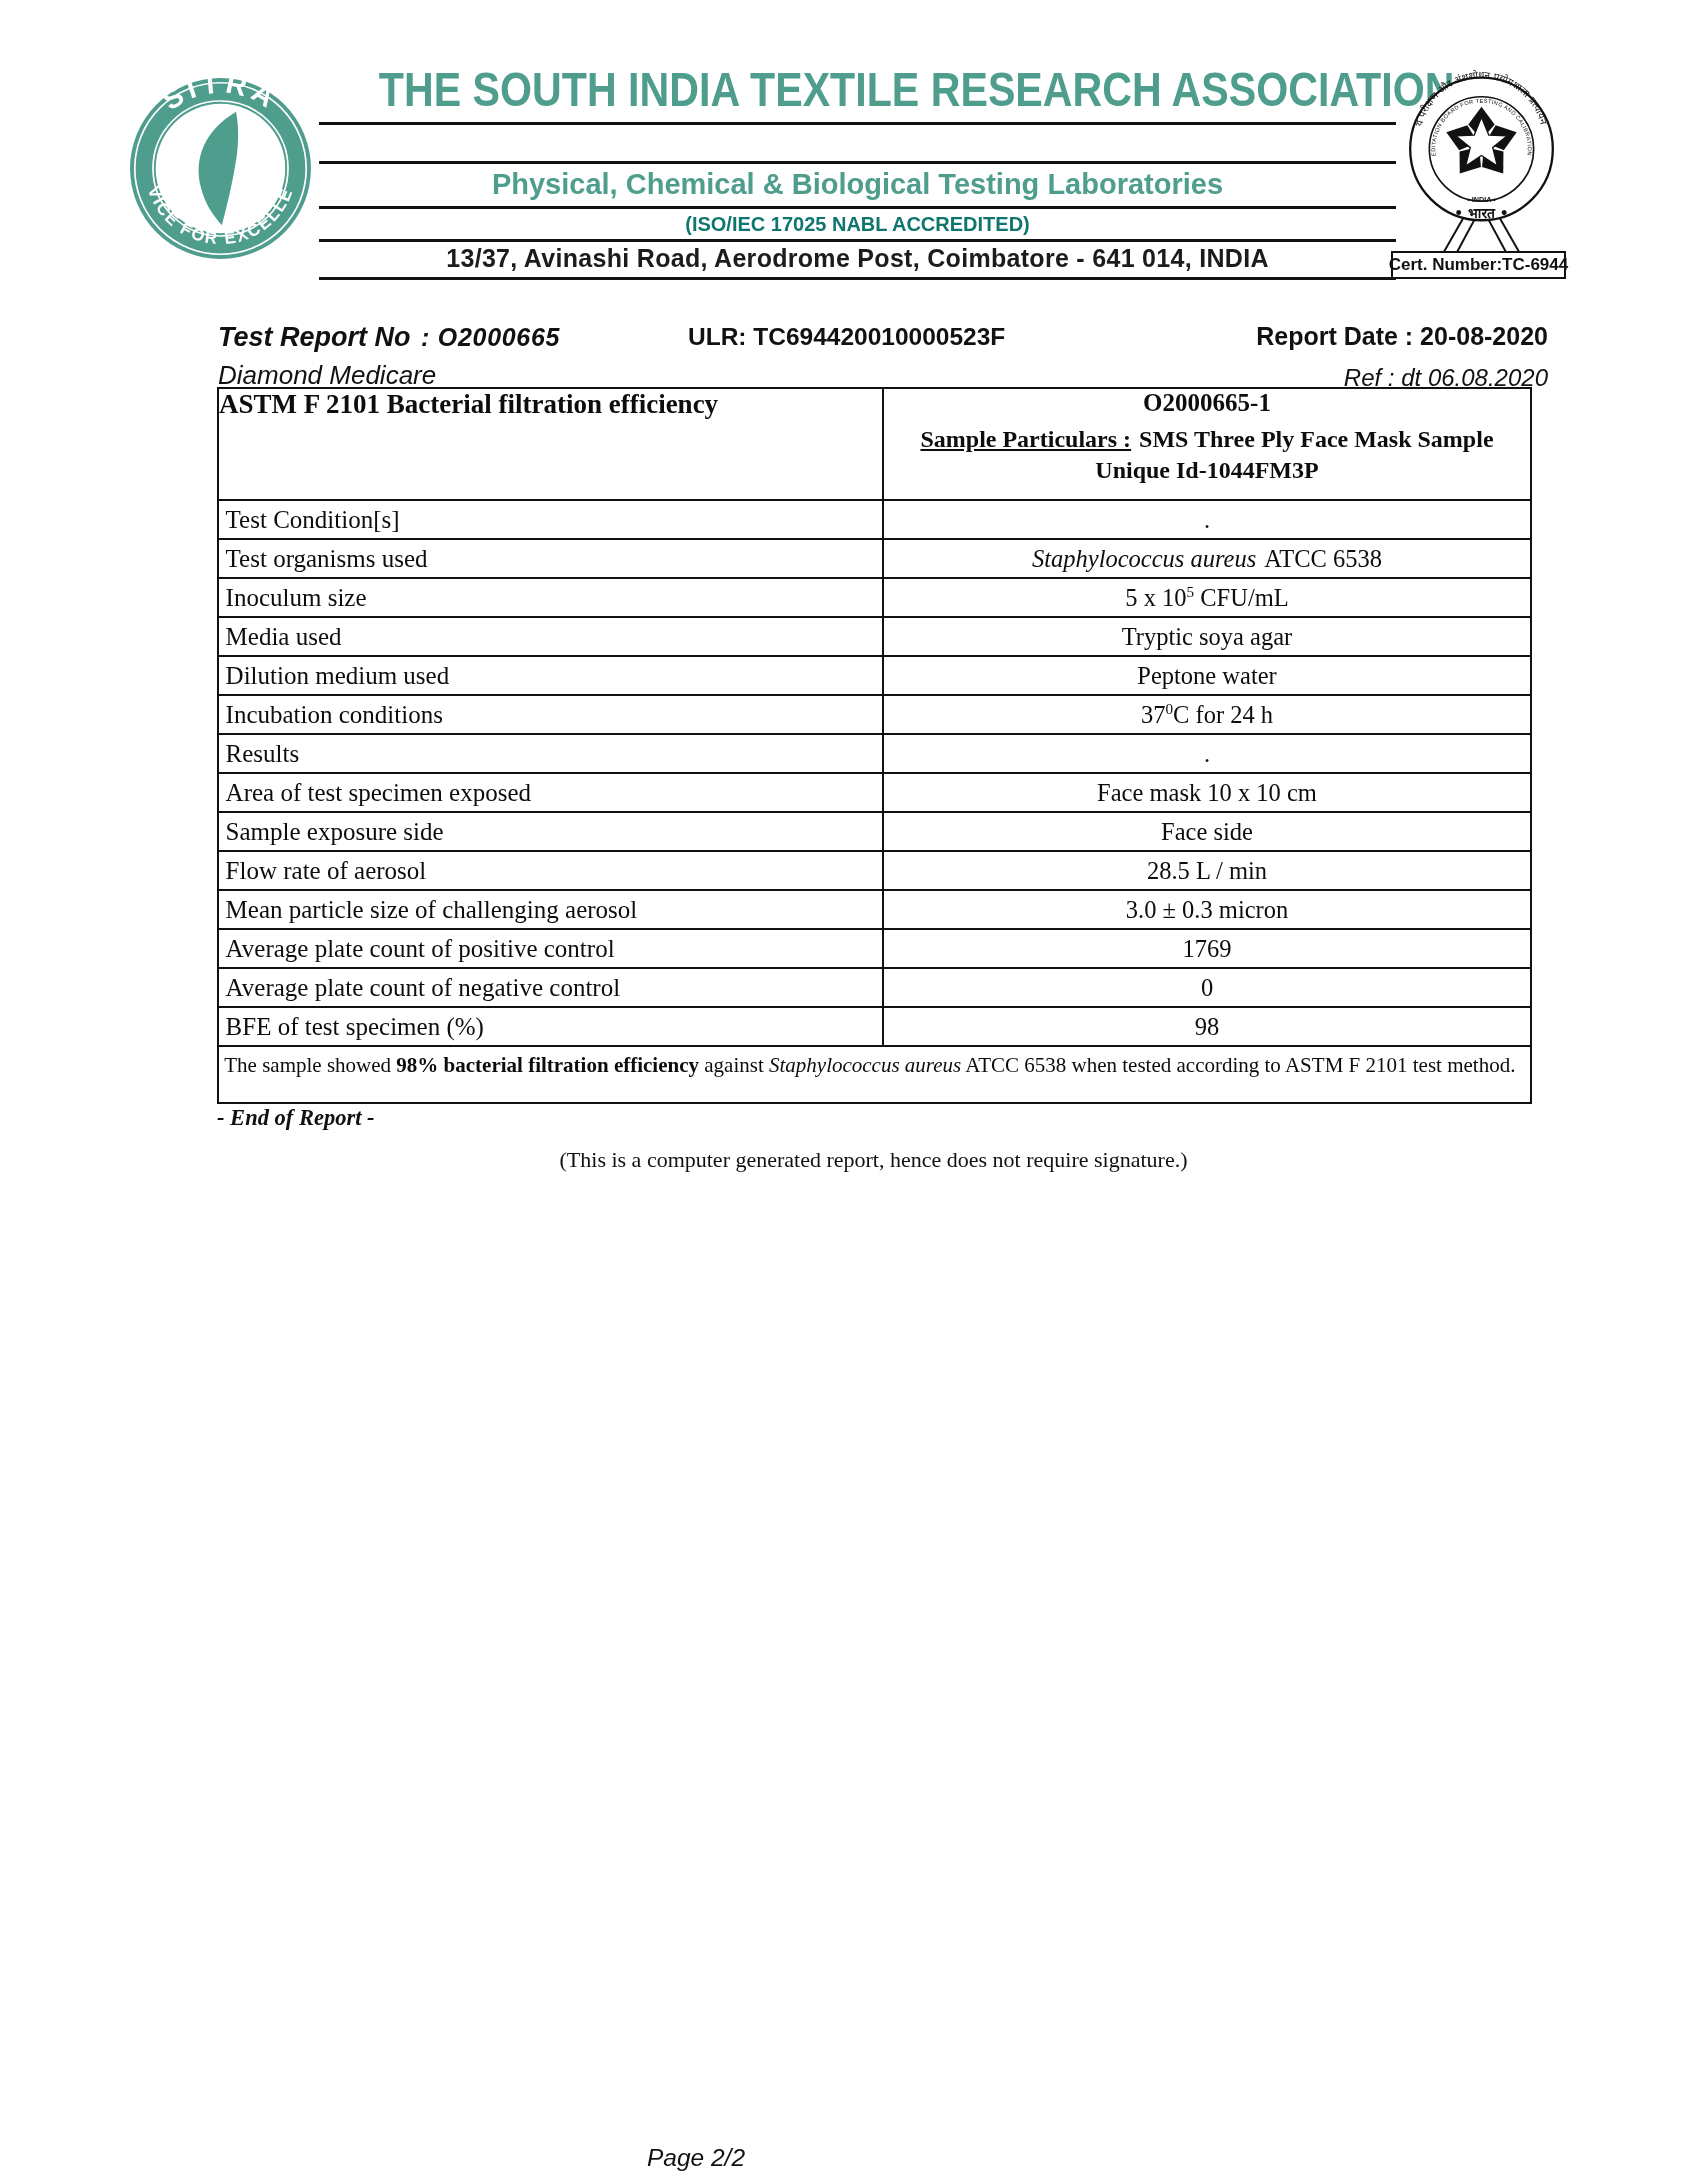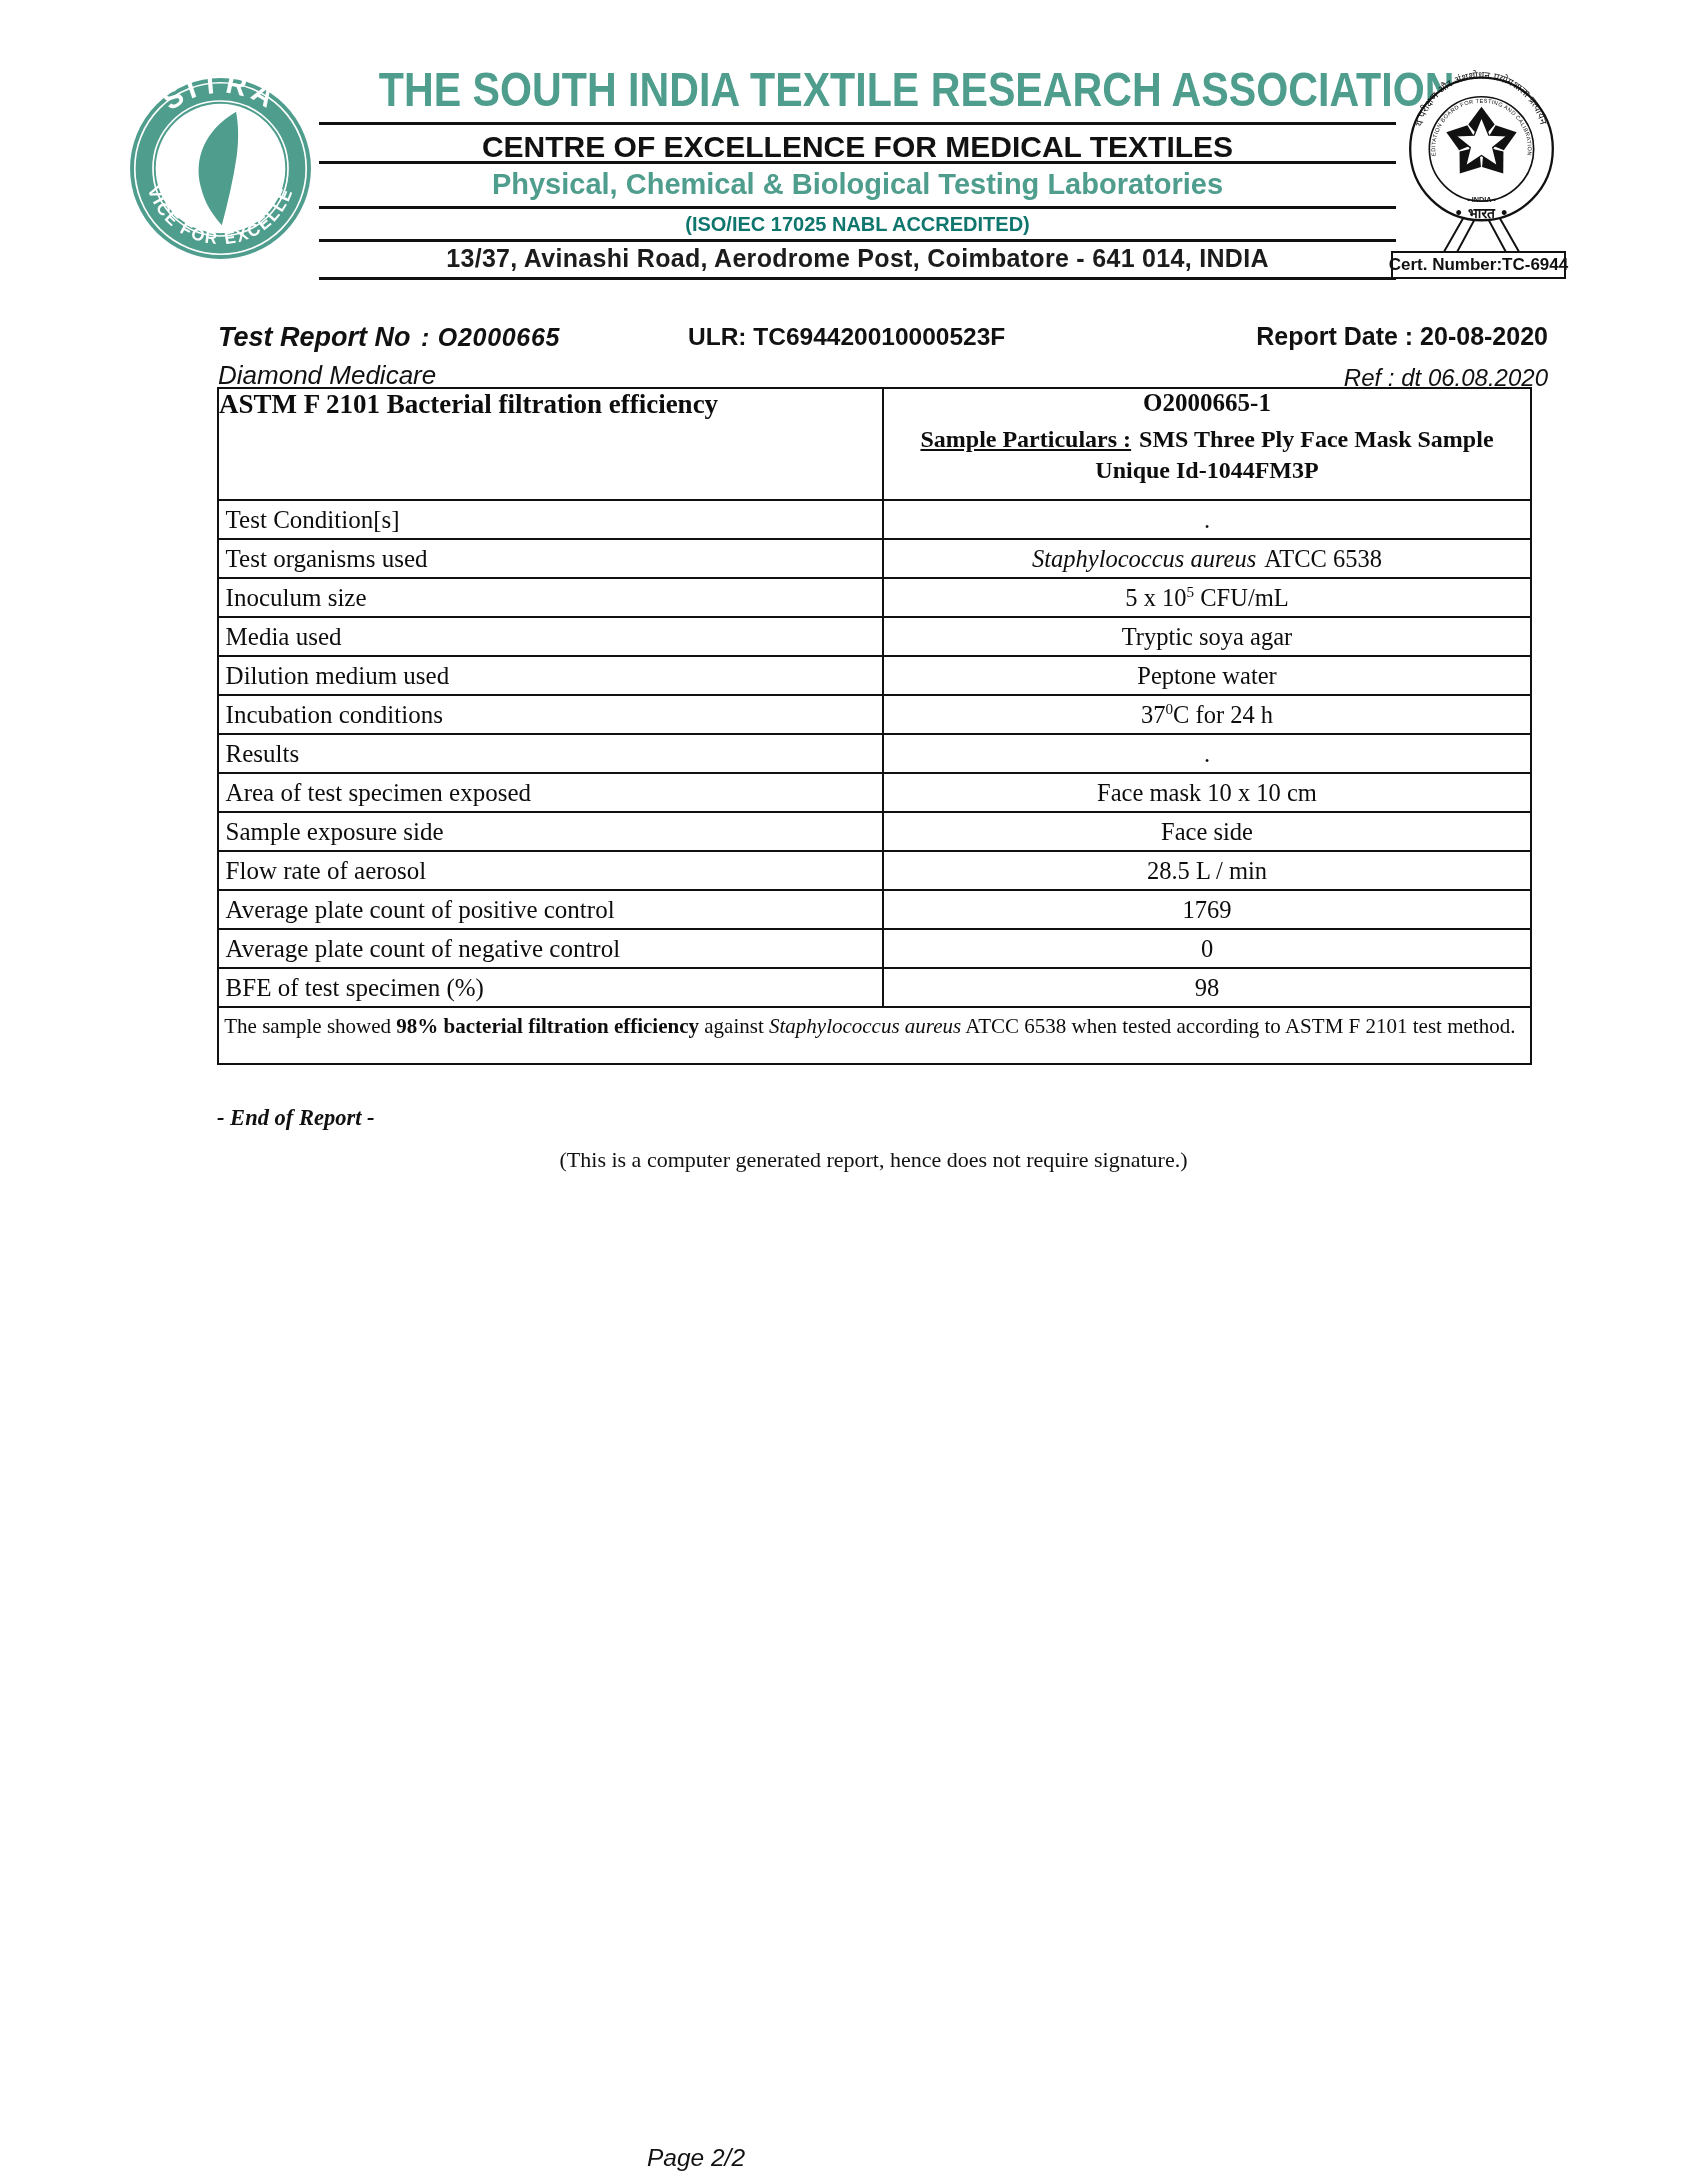--- a/index.html
+++ b/index.html
@@ -80,21 +80,20 @@
       <textPath href="#sitraTop" startOffset="50%" text-anchor="middle">SITRA</textPath>
     </text>
     <text font-family="Liberation Sans, sans-serif" font-size="25" font-weight="bold" fill="#ffffff" letter-spacing="3">
       <textPath href="#sitraBottom" startOffset="50%" text-anchor="middle">SERVICE FOR EXCELLENCE</textPath>
     </text>
   </svg>
 
   <div class="abs org-title">THE SOUTH INDIA TEXTILE RESEARCH ASSOCIATION</div>
 
   <div class="abs hrule" style="top:122px"></div>
-  <div class="abs hdr-line centre-line">CENTRE OF EXCELLENCE FOR MEDICAL TEXTILES</div>
   <div class="abs hrule" style="top:161px"></div>
   <div class="abs hdr-line phys-line">Physical, Chemical &amp; Biological Testing Laboratories</div>
   <div class="abs hrule" style="top:206px"></div>
   <div class="abs hdr-line iso-line">(ISO/IEC 17025 NABL ACCREDITED)</div>
   <div class="abs hrule" style="top:239px"></div>
   <div class="abs hdr-line addr-line">13/37,  Avinashi Road, Aerodrome Post, Coimbatore - 641 014, INDIA</div>
   <div class="abs hrule" style="top:277px"></div>
 
   <svg class="abs nabl-svg" width="173" height="191" viewBox="0 0 262 288">
 
@@ -201,20 +200,24 @@
       <tr class="r-data">
         <td class="lbl">Sample exposure side</td>
         <td class="val">Face side</td>
       </tr>
 
       <tr class="r-data">
         <td class="lbl">Flow rate of aerosol</td>
         <td class="val">28.5 L / min</td>
       </tr>
 
+      <tr class="r-data">
+        <td class="lbl">Mean particle size of challenging aerosol</td>
+        <td class="val">3.0 ± 0.3 micron</td>
+      </tr>
 
       <tr class="r-data">
         <td class="lbl">Average plate count of positive control</td>
         <td class="val">1769</td>
       </tr>
 
       <tr class="r-data">
         <td class="lbl">Average plate count of negative control</td>
         <td class="val">0</td>
       </tr>

